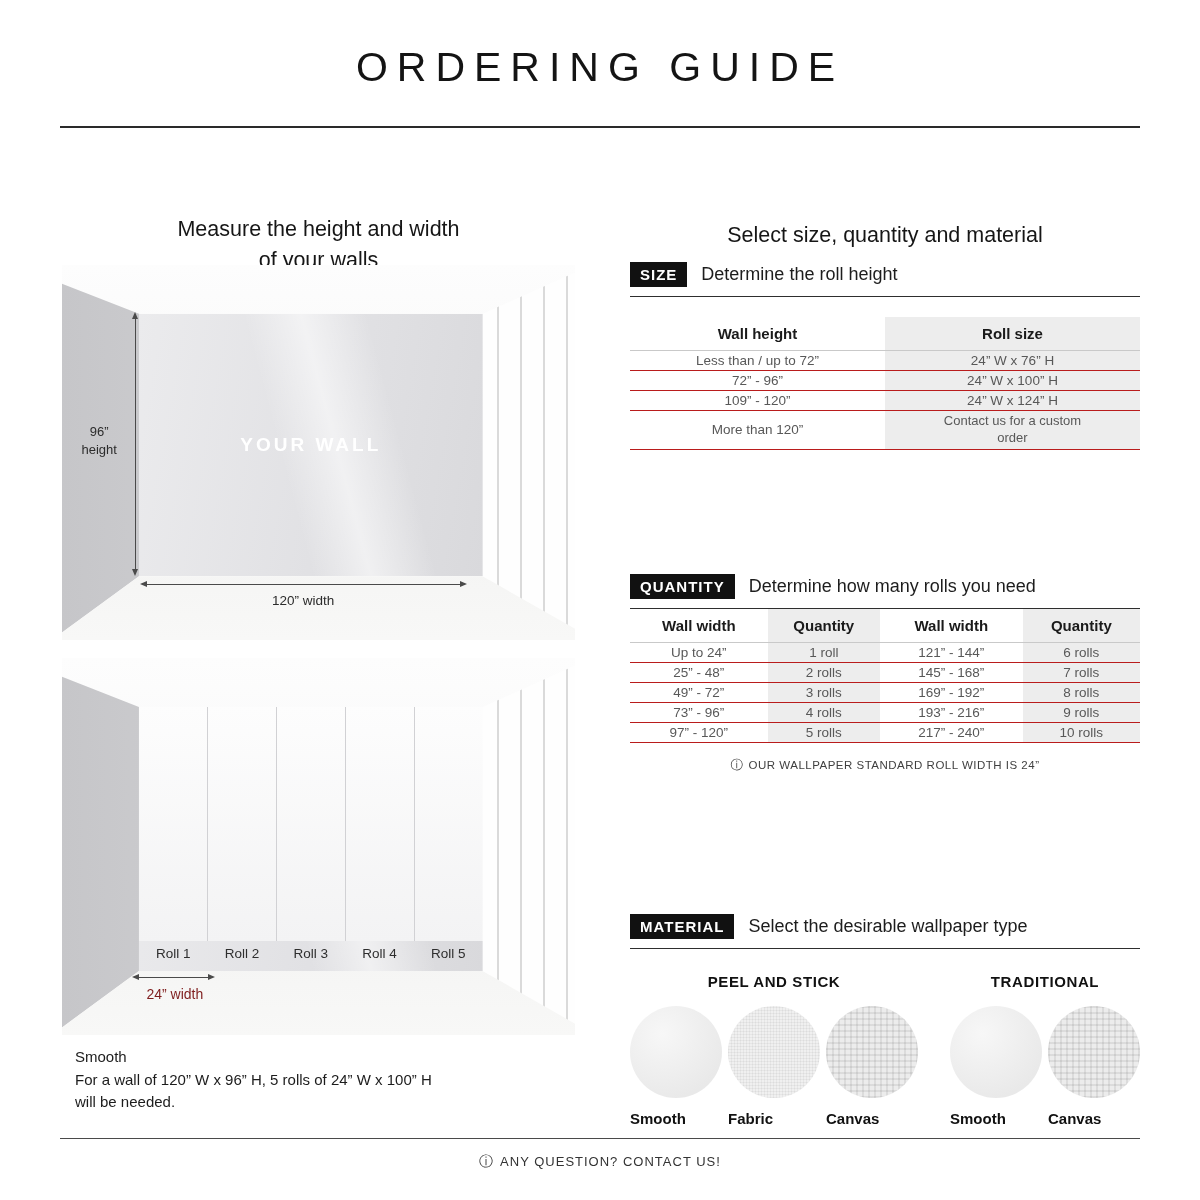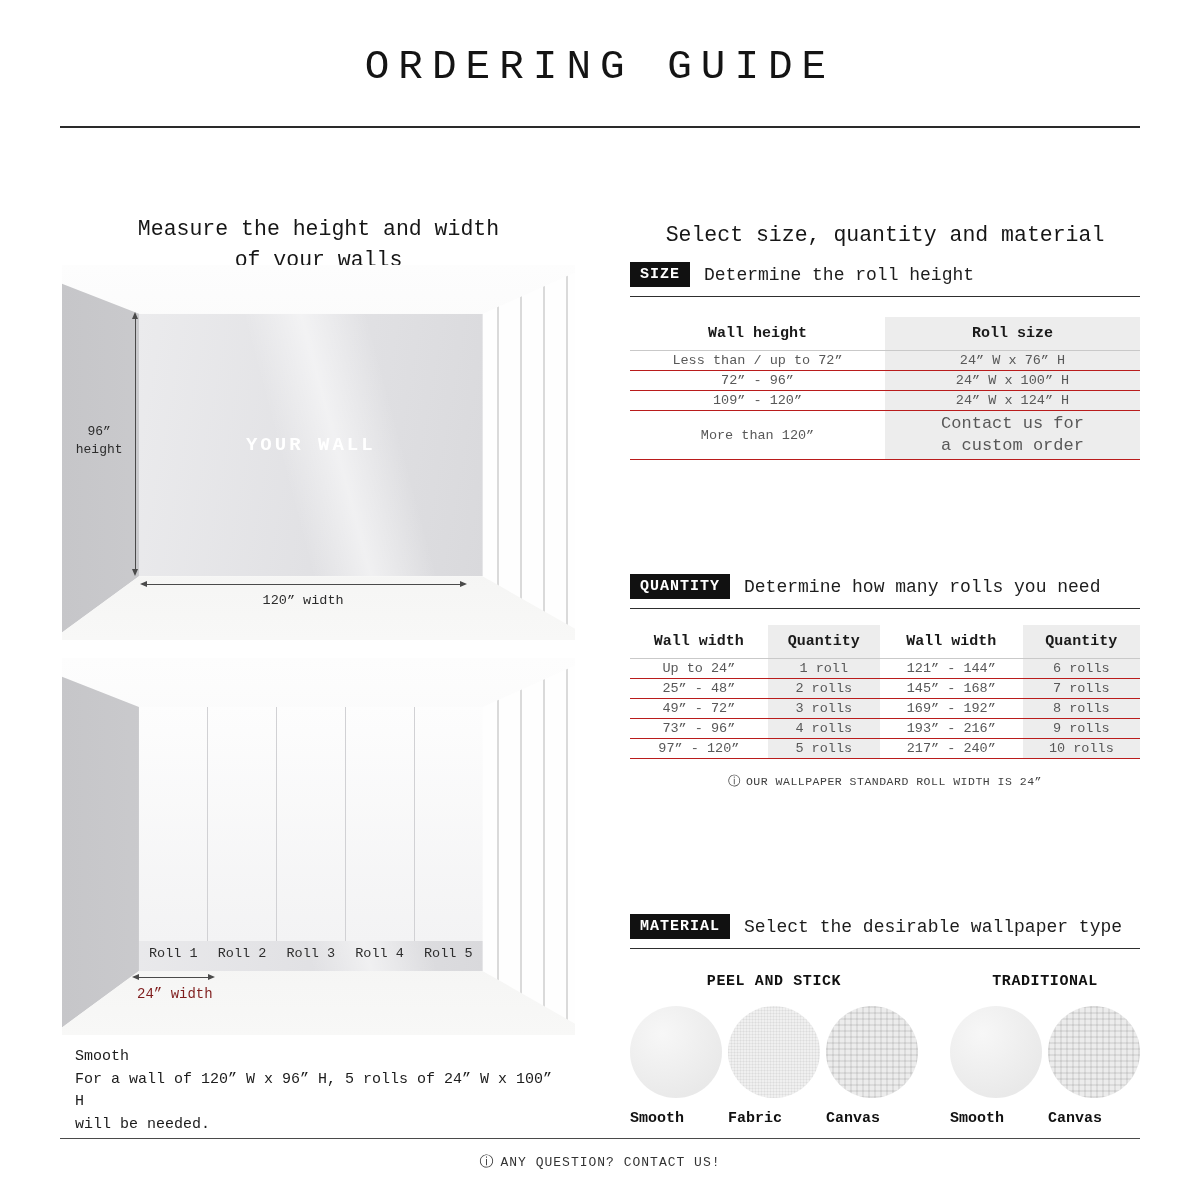--- a/index.html
+++ b/index.html
@@ -1,18 +1,18 @@
 <!DOCTYPE html>
 <html><head>
 <meta charset="utf-8">
 <style>
   html,body { margin:0; padding:0; background:#fff; }
   .canvas {
     position:relative; width:1200px; height:1200px; background:#ffffff;
-    font-family:Liberation Mono, monospace; color:#1a1a1a; overflow:hidden;
+    font-family:Liberation Sans, sans-serif; color:#1a1a1a; overflow:hidden;
   }
 
   
   .page-title {
     position:absolute; top:44px; left:0; right:0; text-align:center;
     font-size:41px; letter-spacing:9px; font-weight:500; color:#141414;
   }
   .title-rule { position:absolute; top:126px; left:60px; right:60px; border-top:2px solid #2a2a2a; }
 
   
@@ -76,22 +76,22 @@
   .sec-head { display:flex; align-items:center; gap:14px; padding-bottom:9px; border-bottom:1px solid #2e2e2e; }
   .badge { background:#111111; color:#ffffff; font-weight:700; font-size:15px; letter-spacing:1px; padding:4px 10px; }
   .sec-sub { font-size:18px; color:#1d1d1d; }
 
   table { border-collapse:collapse; width:100%; }
   th,td { text-align:center; }
   .data-table th { font-size:15px; font-weight:700; color:#1a1a1a; padding:8px 4px; border-bottom:1px solid #c9c9c9; }
   .data-table td { font-size:13.5px; color:#585858; padding:2px 4px; border-bottom:1px solid #b91c1c; }
   .gray { background:#ededed; }
   .size-table { margin-top:20px; }
-  .qty-table { margin-top:16px; }
-  .narrow { display:block; max-width:160px; margin:0 auto; font-size:17px; line-height:1.3; }
+  .qty-table { }
+  .narrow { display:block; max-width:160px; margin:0 auto; font-size:13px; line-height:1.3; }
 
   .roll-note { margin-top:14px; text-align:center; font-size:11.5px; letter-spacing:0.5px; color:#3f3f3f; }
   .roll-note .i-glyph { margin-right:5px; font-size:12.5px; }
 
   
   .mat-groups { display:flex; justify-content:space-between; margin-top:24px; }
   .mat-title { text-align:center; font-weight:700; font-size:15px; letter-spacing:0.6px; color:#111; margin-bottom:16px; }
   .mat-swatches { display:flex; gap:6px; }
   .mat-item { }
   .swatch { width:92px; height:92px; border-radius:50%; }

